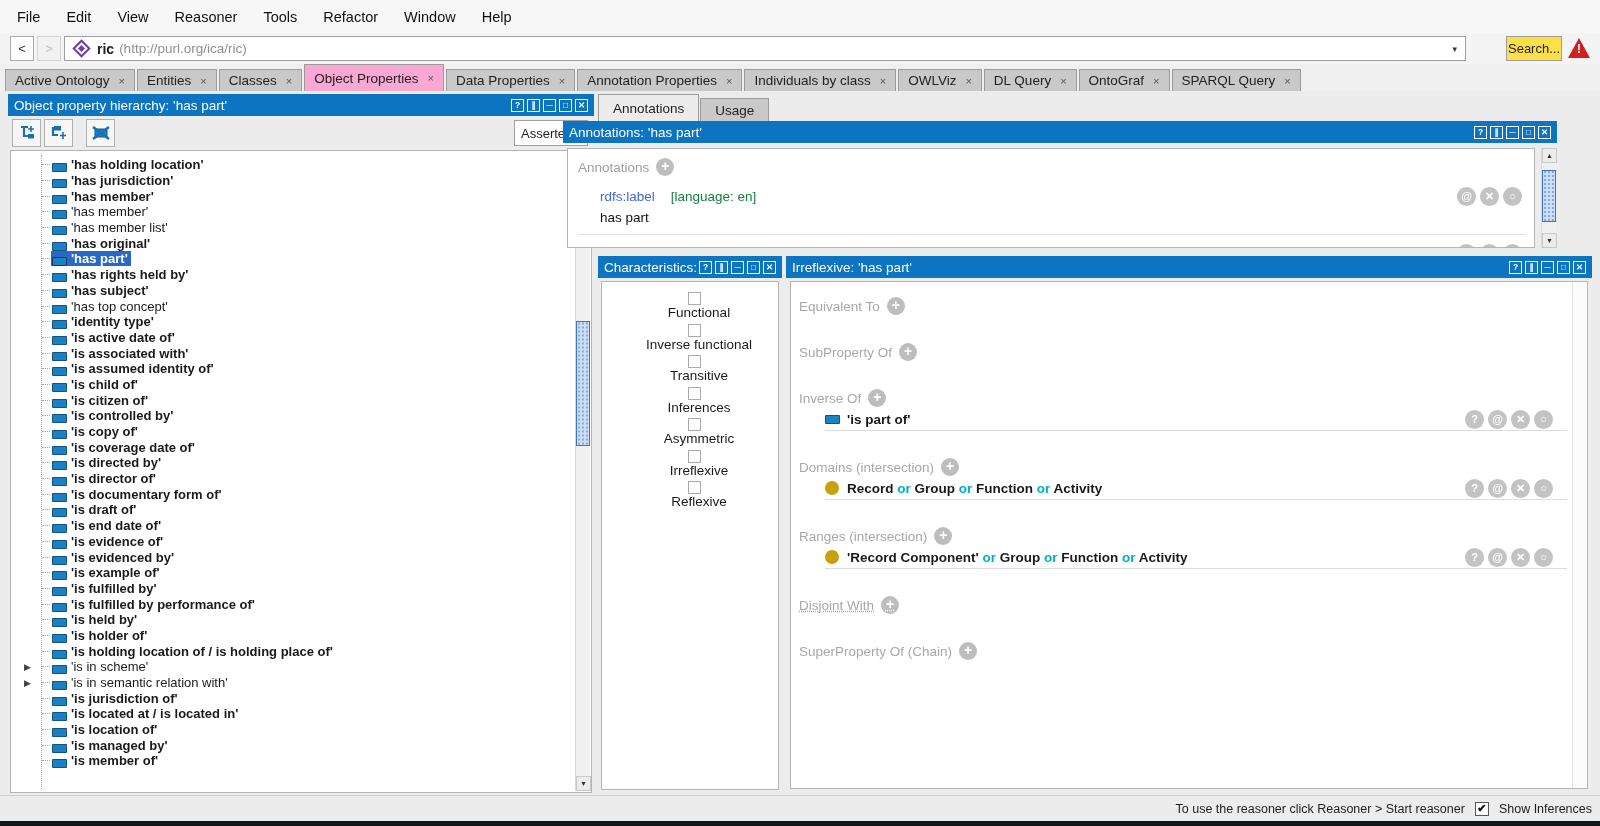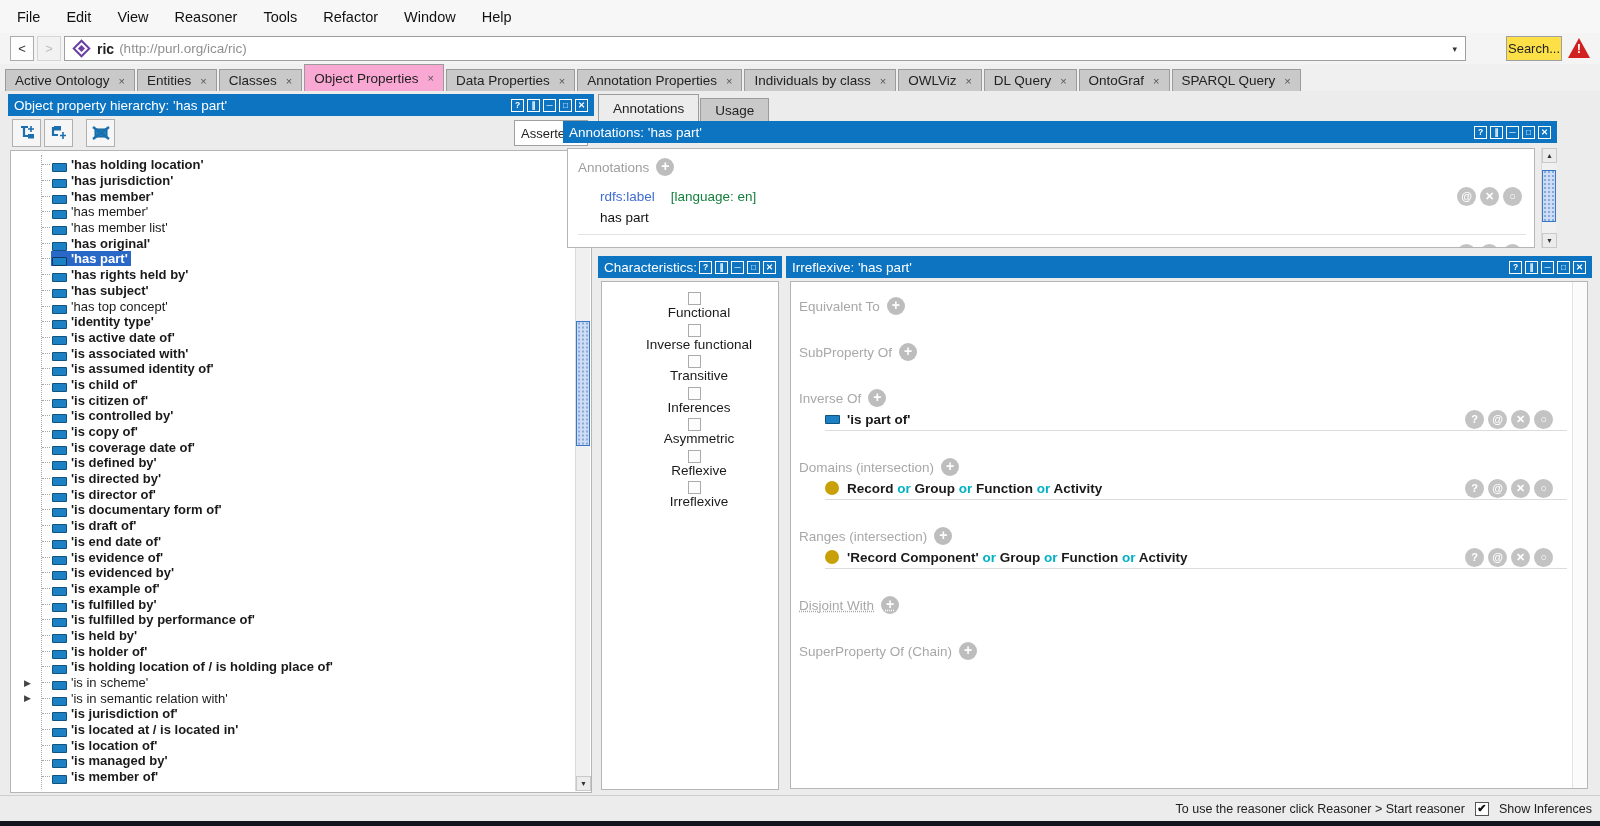--- a/index.html
+++ b/index.html
@@ -377,27 +377,20 @@
             <span class="conn"></span>
             <span class="row-inner">
               <span class="op-icon"></span>
               <span class="tree-label">'is coverage date of'</span>
             </span>
           </div>
           <div class="tree-row bold">
             <span class="conn"></span>
             <span class="row-inner">
               <span class="op-icon"></span>
-              <span class="tree-label">'is defined by'</span>
-            </span>
-          </div>
-          <div class="tree-row bold">
-            <span class="conn"></span>
-            <span class="row-inner">
-              <span class="op-icon"></span>
               <span class="tree-label">'is directed by'</span>
             </span>
           </div>
           <div class="tree-row bold">
             <span class="conn"></span>
             <span class="row-inner">
               <span class="op-icon"></span>
               <span class="tree-label">'is director of'</span>
             </span>
           </div>
@@ -619,25 +612,25 @@
           <div class="char-row">
             <span class="checkbox"></span>
             <span class="char-label">Inferences</span>
           </div>
           <div class="char-row">
             <span class="checkbox"></span>
             <span class="char-label">Asymmetric</span>
           </div>
           <div class="char-row">
             <span class="checkbox"></span>
-            <span class="char-label">Reflexive</span>
+            <span class="char-label">Irreflexive</span>
           </div>
           <div class="char-row">
             <span class="checkbox"></span>
-            <span class="char-label">Irreflexive</span>
+            <span class="char-label">Reflexive</span>
           </div>
         </div>
     </div>
   </div>
 
   <div class="panel" id="description-panel">
     <div class="panel-header">
       <span class="ph-title">Irreflexive: 'has part'</span>
       <span class="winbtns">
           <span class="winbtn">?</span>

